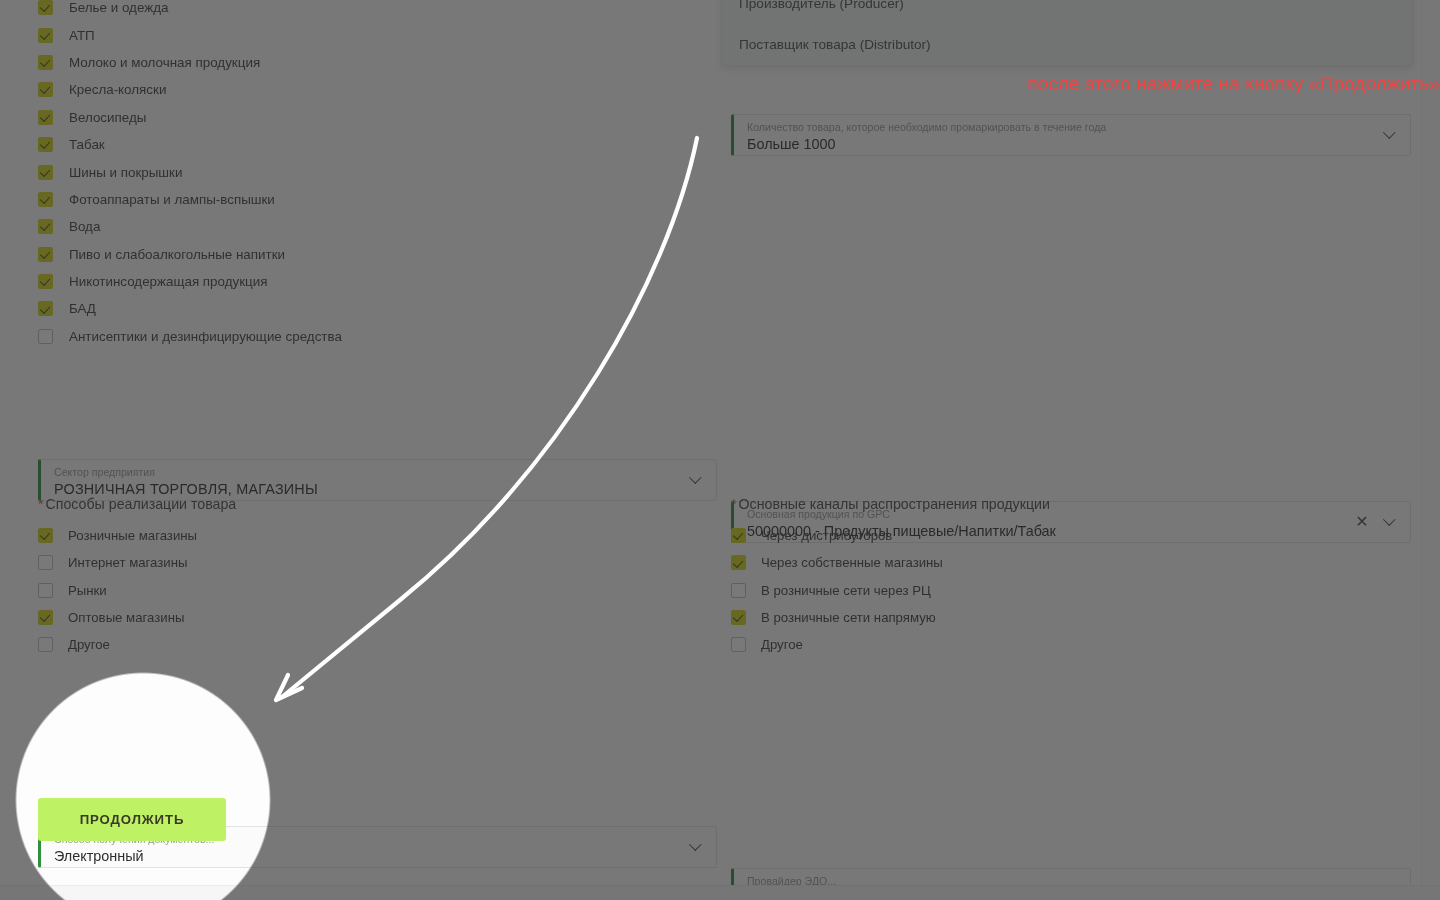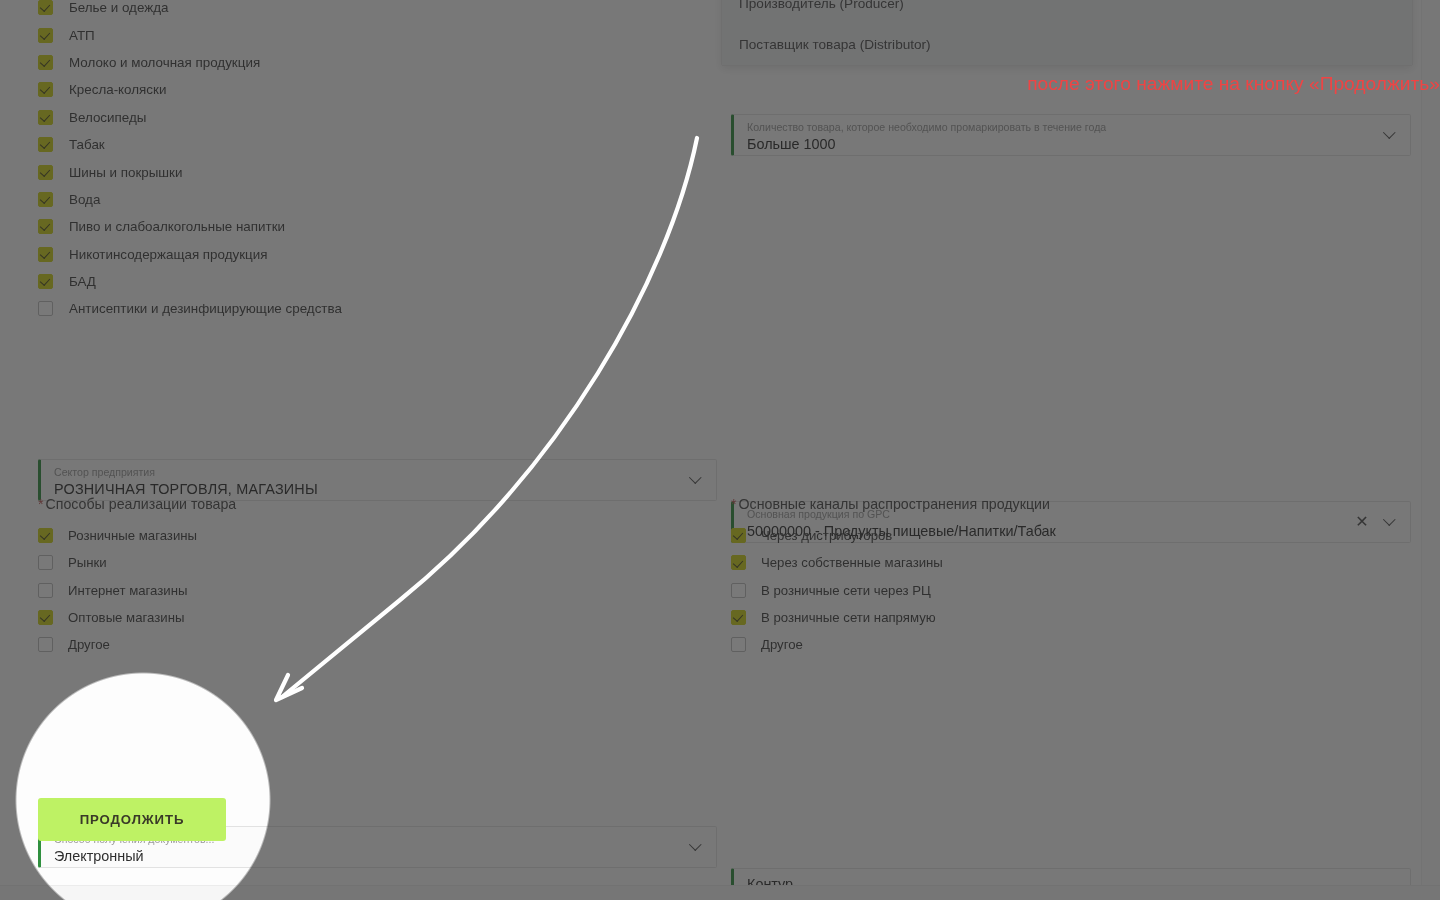--- a/index.html
+++ b/index.html
@@ -267,20 +267,24 @@
           <div class="cb-row">
             <span class="cb-box on"></span>
             <span class="cb-label">Табак</span>
           </div>
           <div class="cb-row">
             <span class="cb-box on"></span>
             <span class="cb-label">Шины и покрышки</span>
           </div>
           <div class="cb-row">
             <span class="cb-box on"></span>
+            <span class="cb-label">Фотоаппараты и лампы-вспышки</span>
+          </div>
+          <div class="cb-row">
+            <span class="cb-box on"></span>
             <span class="cb-label">Вода</span>
           </div>
           <div class="cb-row">
             <span class="cb-box on"></span>
             <span class="cb-label">Пиво и слабоалкогольные напитки</span>
           </div>
           <div class="cb-row">
             <span class="cb-box on"></span>
             <span class="cb-label">Никотинсодержащая продукция</span>
           </div>
@@ -323,25 +327,25 @@
           <span class="req">*</span><span>Способы реализации товара</span>
         </div>
         <div style="height:10px"></div>
         <div id="sales-methods-list">
             <div class="opt-row">
               <span class="cb-box on"></span>
               <span class="opt-label">Розничные магазины</span>
             </div>
             <div class="opt-row">
               <span class="cb-box off"></span>
+              <span class="opt-label">Интернет магазины</span>
+            </div>
+            <div class="opt-row">
+              <span class="cb-box off"></span>
               <span class="opt-label">Рынки</span>
-            </div>
-            <div class="opt-row">
-              <span class="cb-box off"></span>
-              <span class="opt-label">Интернет магазины</span>
             </div>
             <div class="opt-row">
               <span class="cb-box on"></span>
               <span class="opt-label">Оптовые магазины</span>
             </div>
             <div class="opt-row">
               <span class="cb-box off"></span>
               <span class="opt-label">Другое</span>
             </div>
           </div>
@@ -376,20 +380,21 @@
           </div>
       </div>
 
       <div class="col-left field" style="top:700px;width:679px">
         <div class="field-label">Способ получения документов...</div>
         <div class="field-value">Электронный</div>
         <span class="chev"></span>
       </div>
 
       <div class="col-right field" style="top:700px">
+        <div class="field-label">Провайдер ЭДО...</div>
         <div class="field-value">Контур</div>
         <span class="chev"></span>
       </div>
 
       <button id="continue-button">ПРОДОЛЖИТЬ</button>
 
     </div>
 
     <div id="page-right-gutter"></div>
     <div id="page-bottom-strip"></div>

